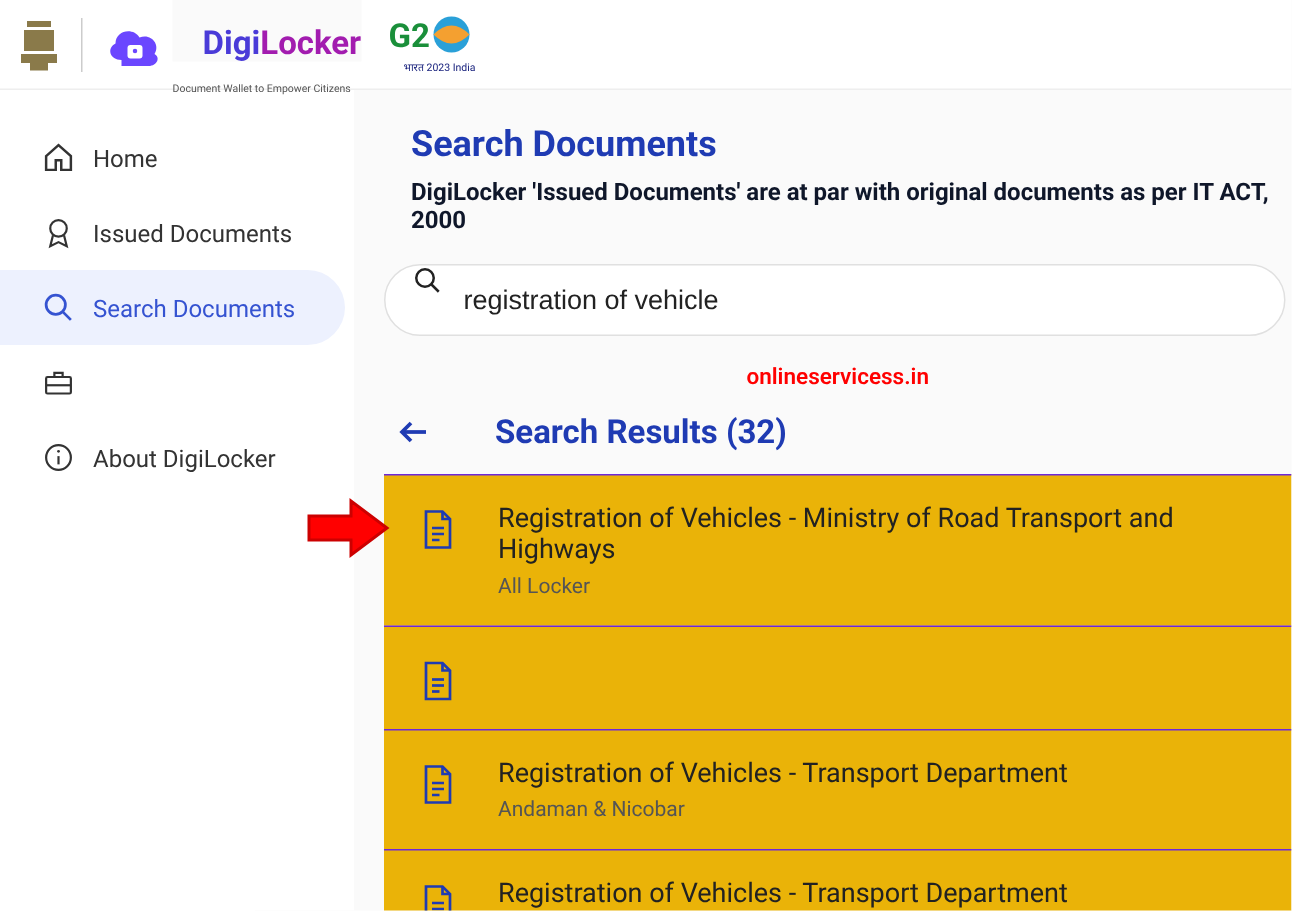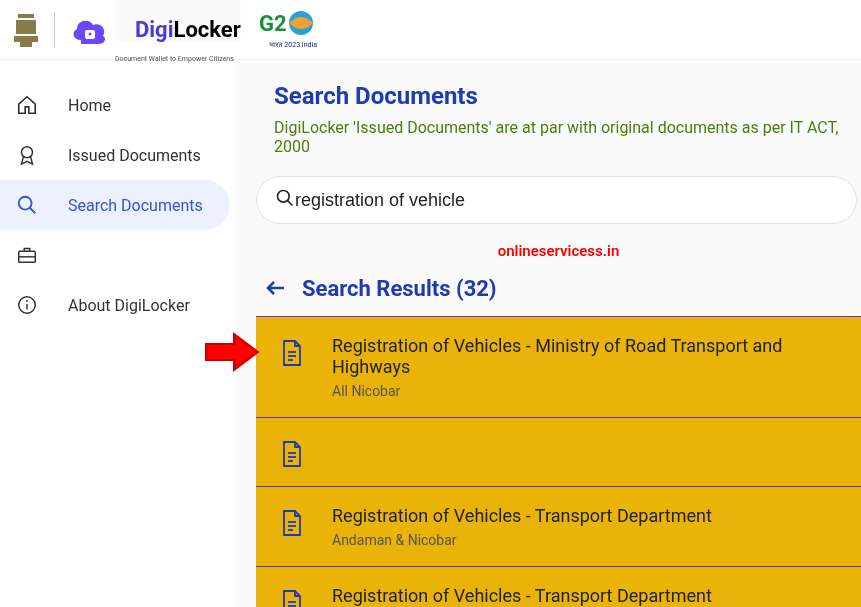--- a/index.html
+++ b/index.html
@@ -4,35 +4,35 @@
 <style>
   * { box-sizing: border-box; margin: 0; padding: 0; }
   body { font-family: -apple-system, BlinkMacSystemFont, "Segoe UI", Roboto, Arial, sans-serif; background: #fff; width: 861px; height: 607px; overflow: hidden; }
   .header { height: 60px; display: flex; align-items: center; padding: 0 12px; border-bottom: 1px solid #eee; gap: 8px; }
   .emblem { width: 28px; height: 40px; display:flex; align-items:center; justify-content:center; }
   .divider-v { width:1px; height:36px; background:#ccc; margin:0 6px; }
   .logo-cloud { display:flex; align-items:center; gap:4px; }
   .logo-text { display:flex; flex-direction:column; line-height:1; }
   .logo-text .main { font-size:22px; font-weight:700; }
   .logo-text .main .digi { color:#4a3bd8;margin-top:44px; }
-  .logo-text .main .locker { color:#000000; }
+  .logo-text .main .locker { color:#a21caf; }
   .logo-text .sub { font-size:7px; color:#555; margin-top:15px; }
   .g20 { margin-left:10px; display:flex; align-items:center; }
   .layout { display:flex; height:547px; }
   .sidebar { width:236px; padding-top:20px; display:flex; flex-direction:column; }
-  .sidebar-item { display:flex; align-items:center; gap:30px; padding:14px 16px; font-size:16px; color:#333; cursor:pointer; border-radius:0 28px 28px 0; margin-right:6px; }
+  .sidebar-item { display:flex; align-items:center; gap:12px; padding:14px 28px; font-size:16px; color:#333; cursor:pointer; border-radius:0 28px 28px 0; margin-right:6px; }
   .sidebar-item.active { background:#edf1fe; color:#3553d1; }
   .sidebar-item .icon { width:22px; height:22px; display:flex; align-items:center; justify-content:center; }
   .main { flex:1; background:#fafafa; padding:22px 0 0 20px; position:relative; }
   .page-title { color:#1f3bb3; font-size:24px; font-weight:700; margin-left:18px; margin-bottom:8px; }
-  .page-sub { color:#4d7c0f; font-size:16px; margin-left:18px; margin-bottom:20px; }
-  .search-box { background:#fff; border:1px solid #e0e0e0; border-radius:28px; height:48px; display:flex; align-items:center; padding:0 18px; margin:0 4px 18px 0; }
+  .page-sub { color:#0f172a; font-size:16px; margin-left:18px; margin-bottom:20px;font-weight:bold; }
+  .search-box { background:#fff; border:1px solid #e0e0e0; border-radius:28px; height:48px; display:flex; padding:0 18px; margin:0 4px 18px 0; gap:14px; }
   .search-box input { border:none; outline:none; font-size:18px; flex:1; color:#222; background:transparent; }
   .watermark { text-align:center; color:#ff0000; font-size:15px; font-weight:600; margin-bottom:14px; }
-  .results-hdr { display:flex; align-items:center; gap:12px; color:#1f3bb3; font-size:22px; font-weight:700; margin-bottom:14px; padding-left:6px; }
+  .results-hdr { display:flex; align-items:center; gap:40px; color:#1f3bb3; font-size:22px; font-weight:700; margin-bottom:14px; padding-left:6px; }
   .back-arrow { width:28px; height:28px; display:flex; align-items:center; justify-content:center; cursor:pointer; }
   .result-item { background:#eab308; display:flex; align-items:flex-start; gap:24px; padding:18px 13px 18px 24px; border-top:1px solid #6d28d9; cursor:pointer; }
   .result-item:last-child { border-bottom:1px solid #eee; }
   .result-icon { width:28px; height:28px; margin-top:4px; flex-shrink:0; }
   .result-title { font-size:18px; color:#222; margin-bottom:6px; }
   .result-sub { font-size:14px; color:#555; }
   .pointer-arrow { position:absolute; left:-52px; top:248px; }
   .main-inner { position:relative; }
 </style>
 </head>
@@ -153,21 +153,21 @@
         <div class="result-item">
           <span class="result-icon"><svg width="24" height="28" viewBox="0 0 24 28" fill="none" stroke="#1f3bb3" stroke-width="1.8">
                 <path d="M4 2 H15 L20 7 V26 H4 Z"></path>
                 <path d="M15 2 V7 H20"></path>
                 <line x1="8" y1="13" x2="16" y2="13"></line>
                 <line x1="8" y1="17" x2="16" y2="17"></line>
                 <line x1="8" y1="21" x2="13" y2="21"></line>
               </svg></span>
           <div>
             <div class="result-title">Registration of Vehicles - Ministry of Road Transport and Highways</div>
-            <div class="result-sub">All Nicobar</div>
+            <div class="result-sub">All Locker</div>
           </div>
         </div>
         <div class="result-item">
           <span class="result-icon"><svg width="24" height="28" viewBox="0 0 24 28" fill="none" stroke="#1f3bb3" stroke-width="1.8">
                 <path d="M4 2 H15 L20 7 V26 H4 Z"></path>
                 <path d="M15 2 V7 H20"></path>
                 <line x1="8" y1="13" x2="16" y2="13"></line>
                 <line x1="8" y1="17" x2="16" y2="17"></line>
                 <line x1="8" y1="21" x2="13" y2="21"></line>
               </svg></span>

